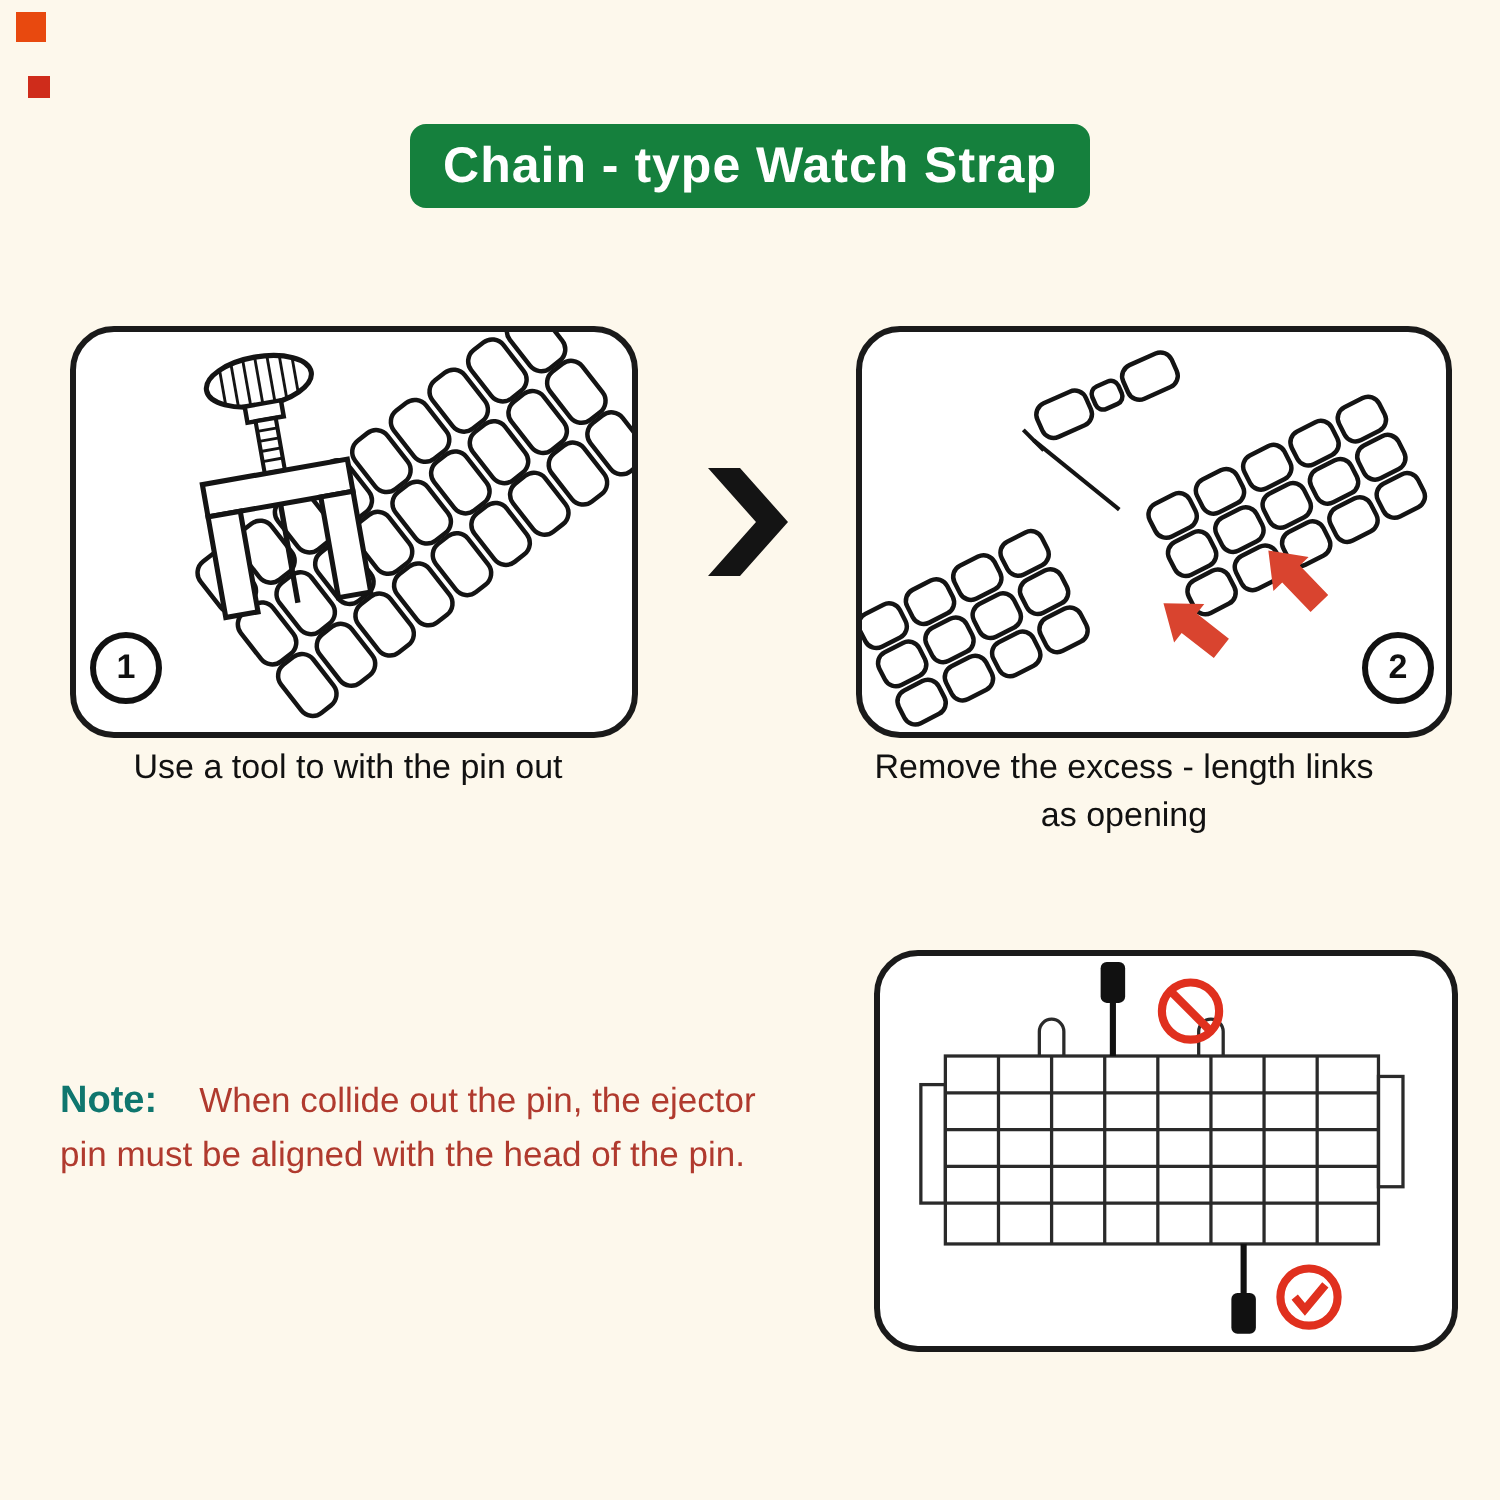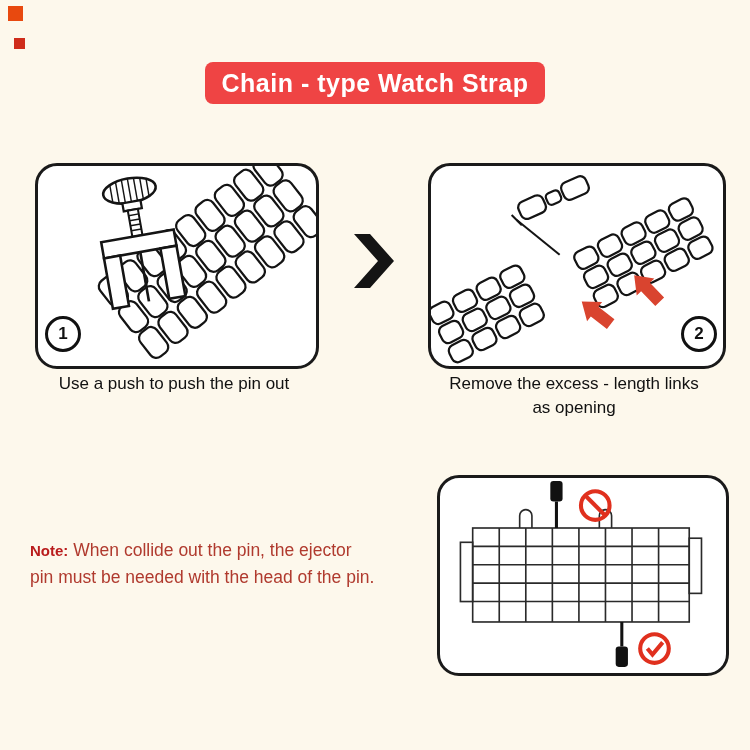--- a/index.html
+++ b/index.html
@@ -12,21 +12,21 @@
     width:750px;height:750px;
     background:#fdf8ec;
     overflow:hidden;
   }
   .decor-square{position:absolute;}
   .sq1{left:8px;top:6px;width:15px;height:15px;background:#e8490f;}
   .sq2{left:14px;top:38px;width:11px;height:11px;background:#cf2c1b;}
 
   .banner{
     position:absolute;left:205px;top:62px;width:340px;height:42px;
-    background:#ef4444;border-radius:8px;
+    background:#15803d;border-radius:8px;
     display:flex;align-items:center;justify-content:center;
   }
   .banner span{
     color:#ffffff;font-size:25px;font-weight:bold;letter-spacing:.5px;
   }
 
   .panel{
     position:absolute;background:#ffffff;
     border:3px solid #1a1a1a;border-radius:22px;
     overflow:hidden;
@@ -44,30 +44,30 @@
     display:flex;align-items:center;justify-content:center;
     font-weight:800;font-size:17px;color:#111;z-index:5;
   }
   .num1{left:45px;top:316px;}
   .num2{left:681px;top:316px;}
 
   .caption{
     position:absolute;color:#111;font-size:17px;text-align:center;line-height:24px;
   }
   .cap1{left:35px;top:372px;width:278px;}
-  .cap2{left:428px;top:372px;width:292px;}
+  .cap2{left:416px;top:372px;width:292px;}
   .cap2 span{display:block;}
 
   .note{
     position:absolute;left:30px;top:537px;width:438px;
     font-size:17.5px;line-height:26px;color:#b03a2e;
   }
   .note-line{white-space:nowrap;}
   .note-label{
-    color:#b91c1c;font-weight:bold;font-size:15px;margin-right:5px;
+    color:#0f766e;font-weight:bold;font-size:19px;margin-right:21px;
   }
 </style>
 </head>
 <body>
 
 <div class="canvas">
 
   <div class="decor-square sq1"></div>
   <div class="decor-square sq2"></div>
 
@@ -199,21 +199,21 @@
     </svg>
   </div>
 
   <div class="step-num num1">
     <span>1</span>
   </div>
   <div class="step-num num2">
     <span>2</span>
   </div>
 
-  <div class="caption cap1">Use a push to push the pin out</div>
+  <div class="caption cap1">Use a tool to with the pin out</div>
   <div class="caption cap2">
     <span>Remove the excess - length links</span>
     <span>as opening</span>
   </div>
 
   <div class="panel panel-3">
     <svg viewBox="0 0 280 189">
 
       <g stroke="#2a2a2a" stroke-width="1.6" fill="none">
         <rect x="32" y="48" width="212" height="92"></rect>
@@ -254,16 +254,16 @@
         <circle cx="210" cy="166" r="14" stroke="#e0301e" stroke-width="4" fill="#ffffff"></circle>
         <path d="M203,166 l5,6 l10,-12" stroke="#e0301e" stroke-width="4" fill="none"></path>
       </g>
     </svg>
   </div>
 
   <div class="note">
     <div class="note-line">
       <span class="note-label">Note:</span><span>When collide out the pin, the ejector</span>
     </div>
-    <div class="note-line">pin must be needed with the head of the pin.</div>
+    <div class="note-line">pin must be aligned with the head of the pin.</div>
   </div>
 
 </div>
 
 </body></html>

